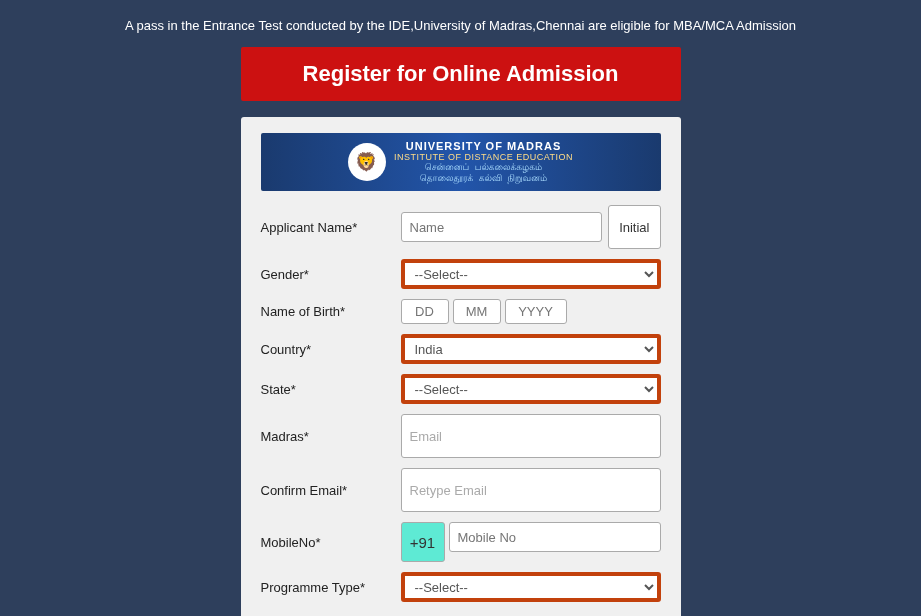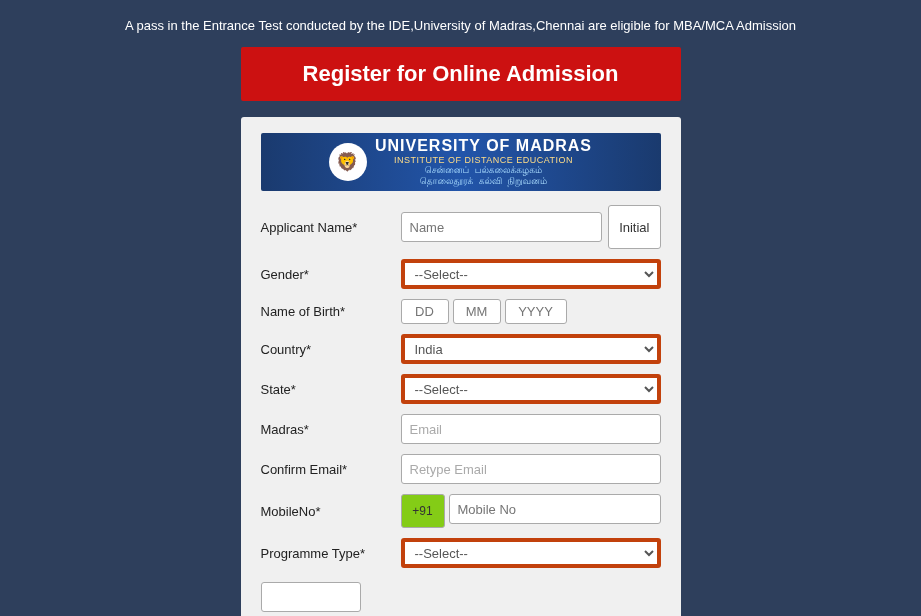--- a/index.html
+++ b/index.html
@@ -47,21 +47,21 @@
       justify-content: center;
       margin-bottom: 10px;
       overflow: hidden;
       position: relative;
     }
     .logo-text-block {
       text-align: center;
     }
     .logo-title {
       color: #ffffff;
-      font-size: 16px;
+      font-size: 11px;
       font-weight: bold;
       letter-spacing: 1px;
     }
     .logo-subtitle {
       color: #ffdd88;
       font-size: 9px;
       letter-spacing: 0.5px;
     }
     .logo-tamil {
       color: #aaddff;
@@ -81,21 +81,21 @@
       margin-bottom: 10px;
     }
     .form-label {
       width: 140px;
       font-size: 13px;
       color: #222;
       flex-shrink: 0;
     }
     .form-input {
       flex: 1;
-      height: 30px;
+      height: 44px;
       padding: 4px 8px;
       border: 1px solid #aaa;
       border-radius: 3px;
       font-size: 13px;
       color: #15803d;
       background: #fff;
     }
     .form-input::placeholder {
       color: #aaa;
     }
@@ -154,27 +154,27 @@
     .dob-input.year {
       width: 62px;
     }
     .mobile-row {
       display: flex;
       gap: 4px;
       flex: 1;
     }
     .mobile-prefix {
       width: 44px;
-      height: 34px;
+      height: 40px;
       padding: 4px 6px;
       border: 1px solid #aaa;
       border-radius: 3px;
-      font-size: 12px;
+      font-size: 15px;
       color: #333;
-      background: #84cc16;
+      background: #5eead4;
       text-align: center;
     }
     .mobile-input {
       flex: 1;
       height: 30px;
       padding: 4px 8px;
       border: 1px solid #aaa;
       border-radius: 3px;
       font-size: 13px;
       color: #aaa;

